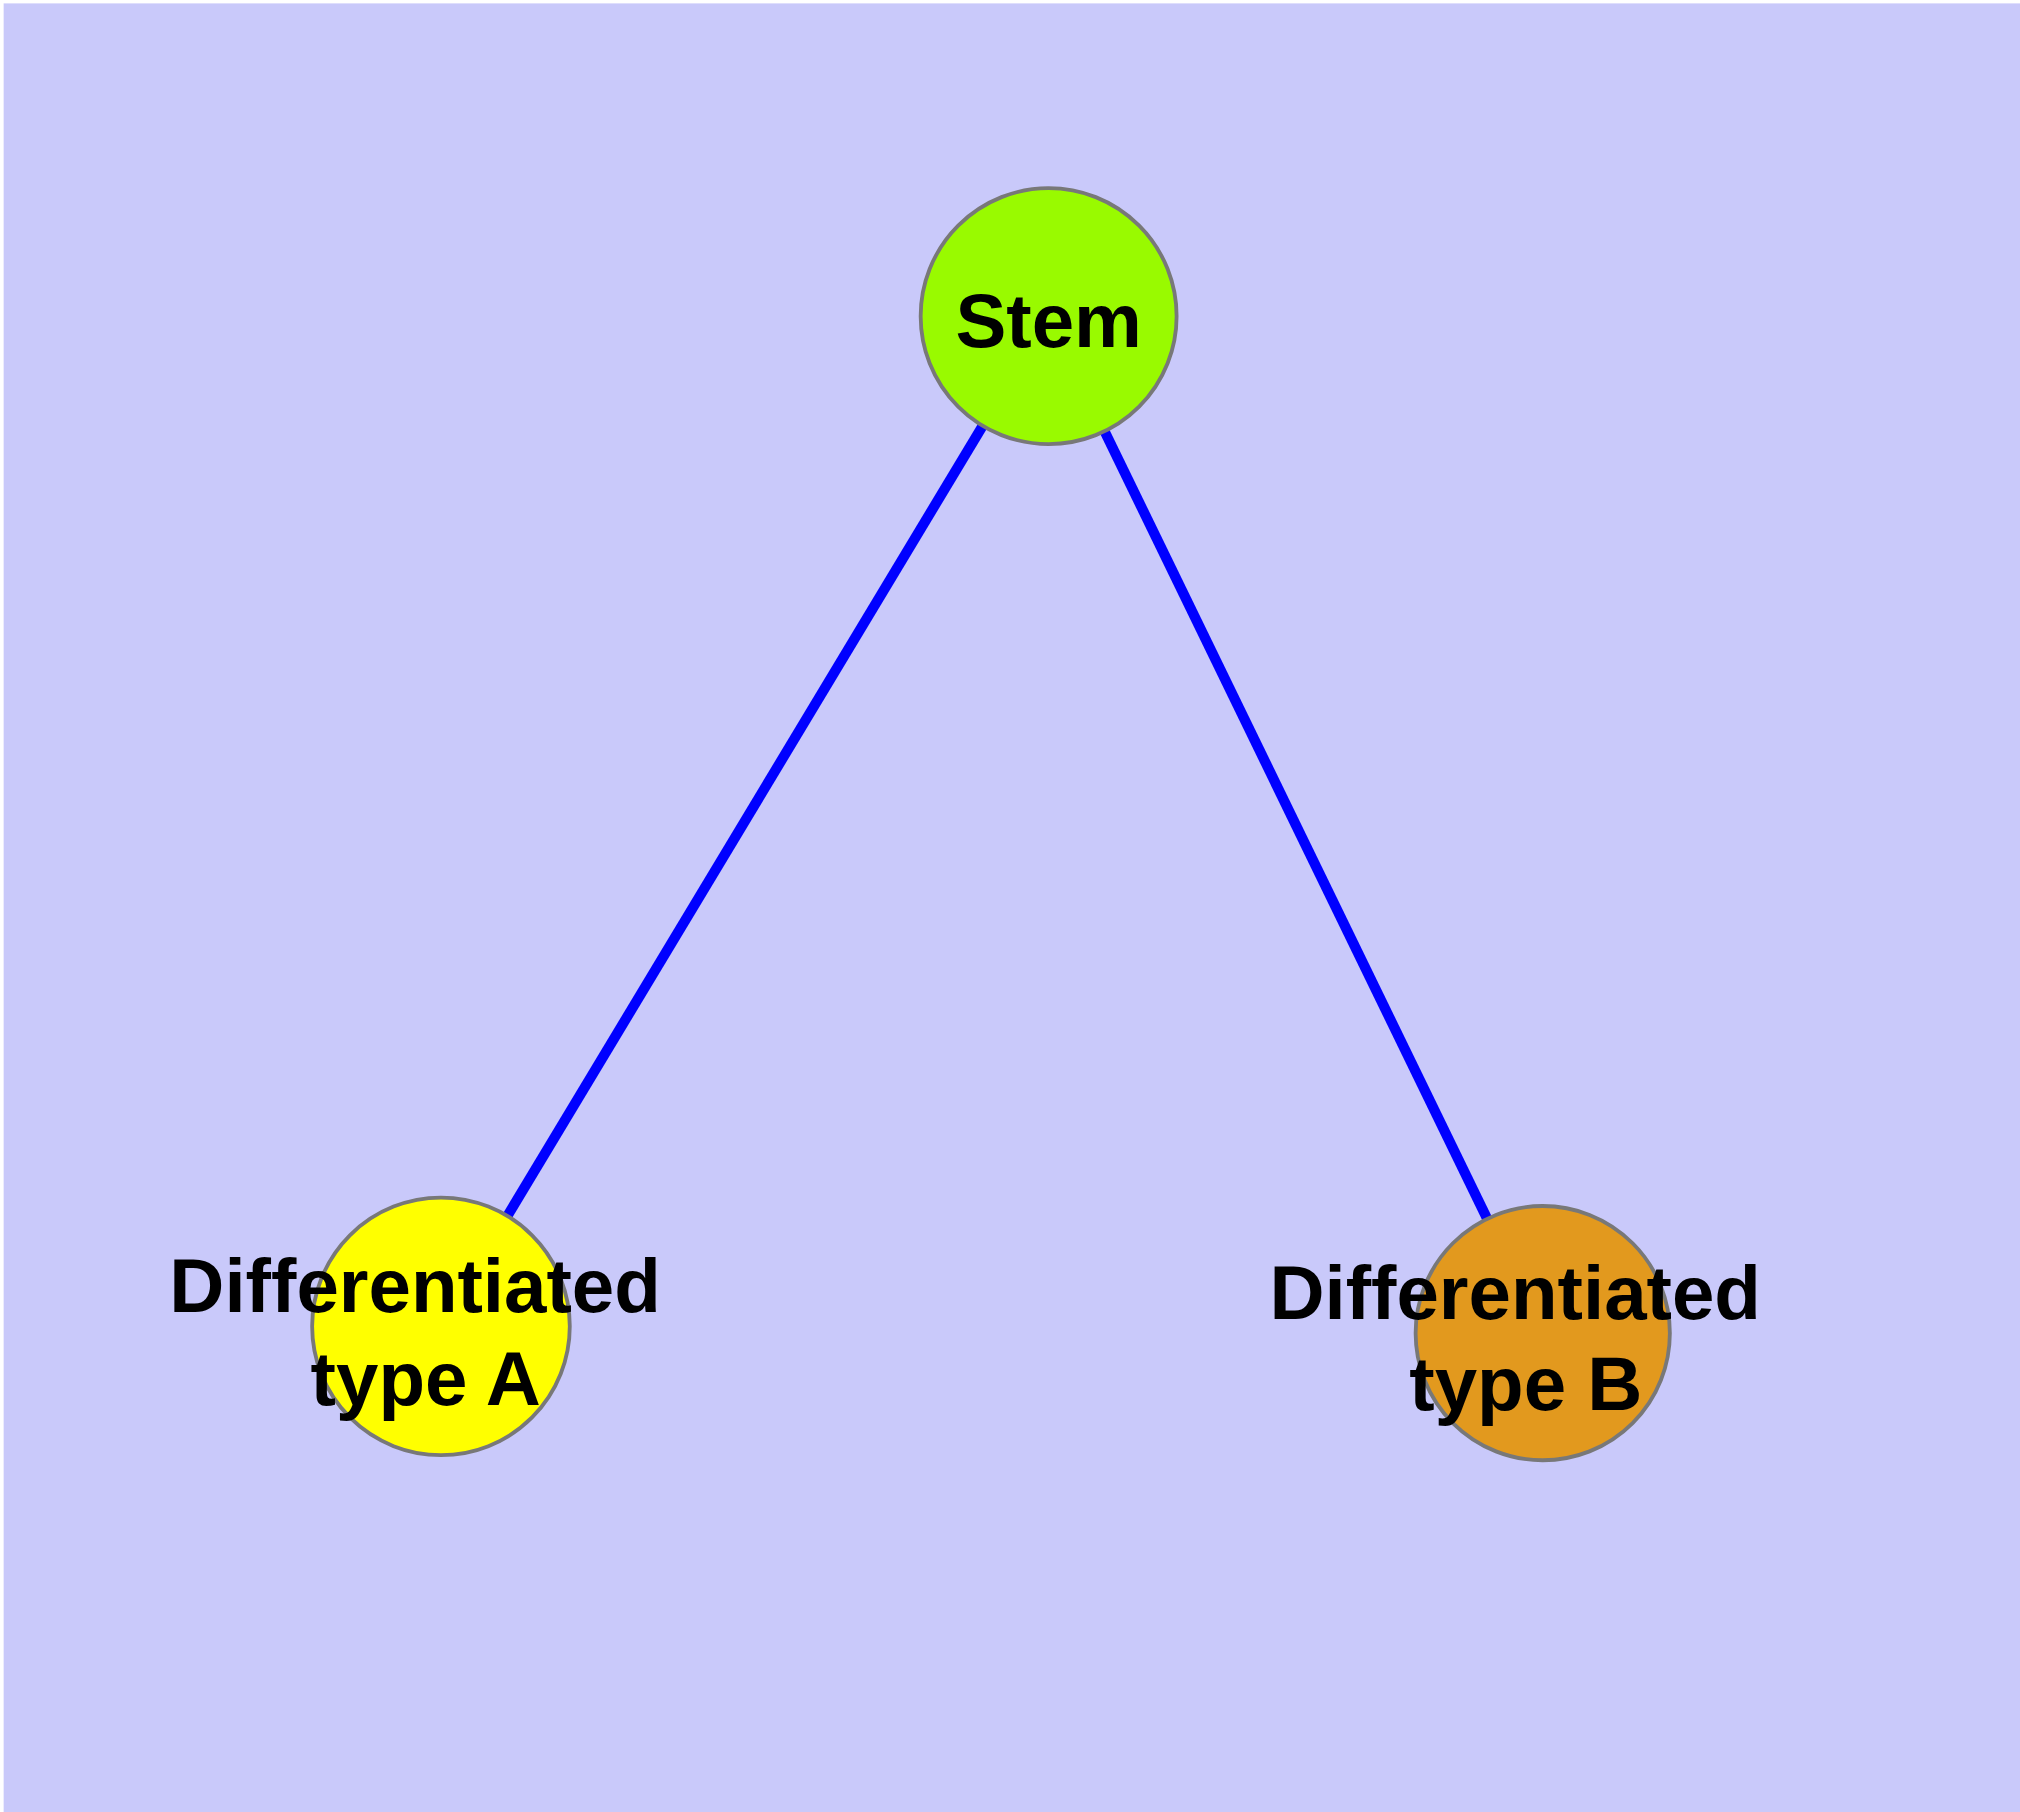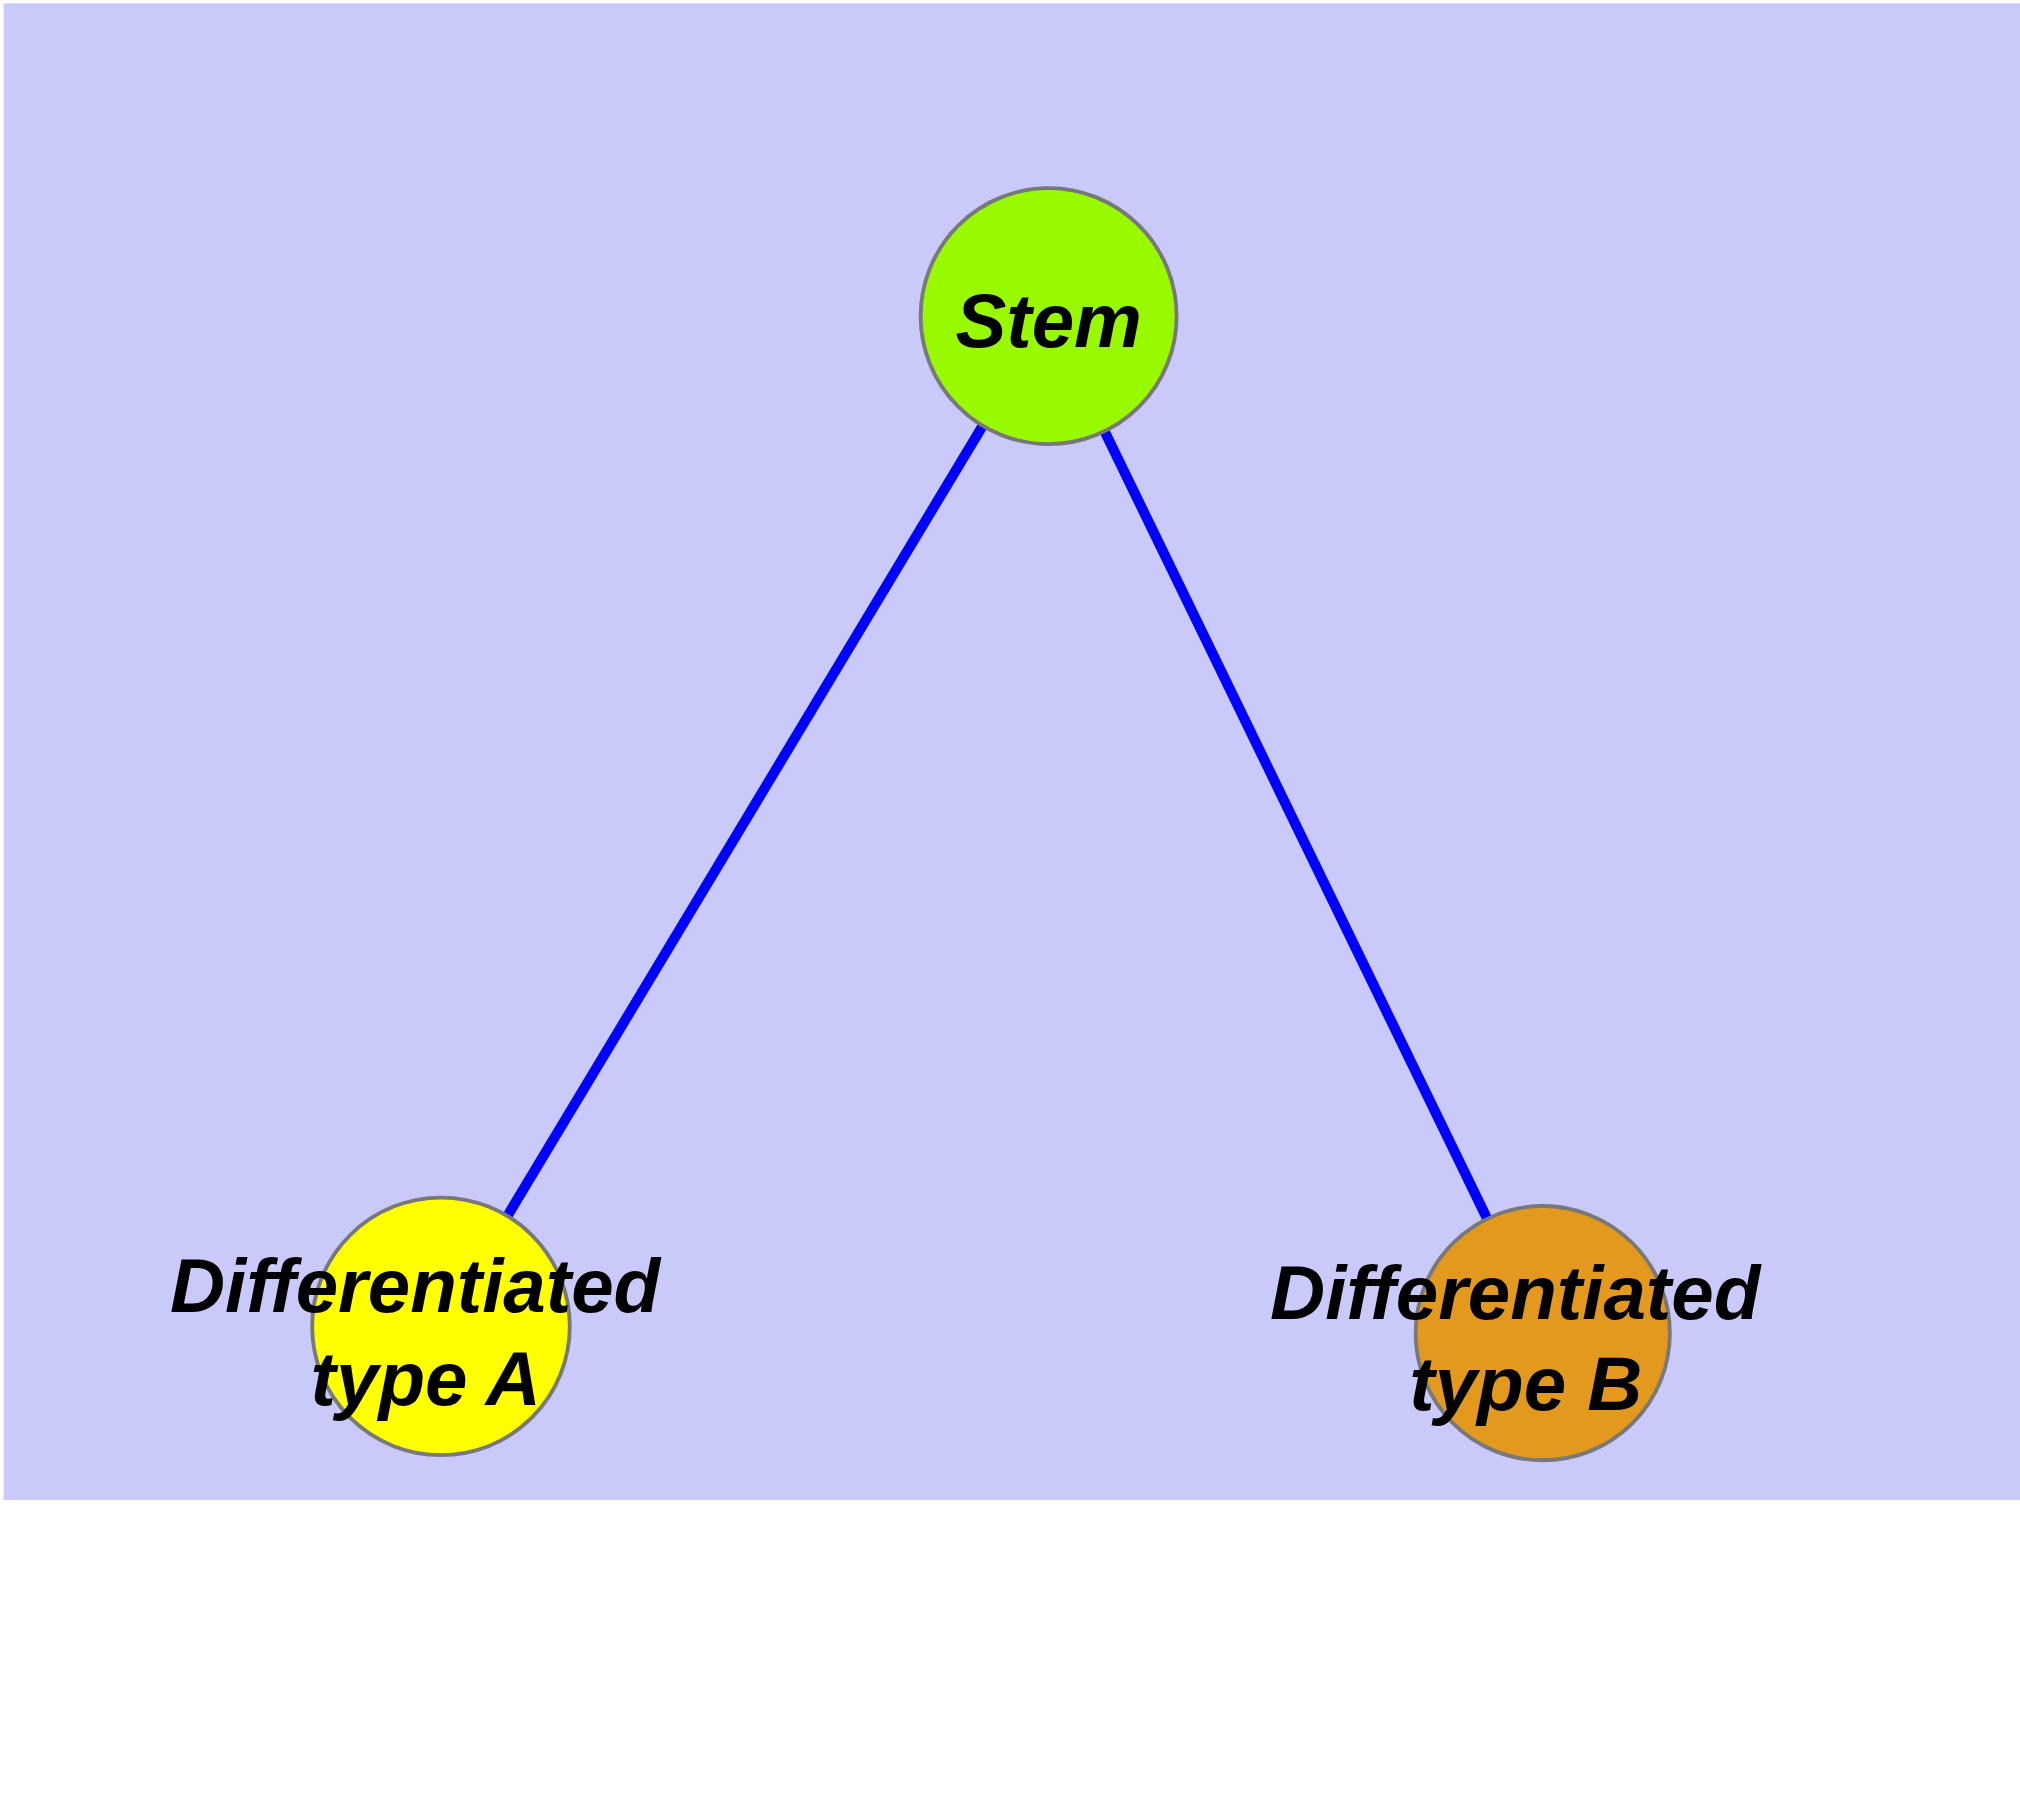--- a/index.html
+++ b/index.html
@@ -4,23 +4,22 @@
 <style>
   html, body {
     margin: 0;
     padding: 0;
     background: #ffffff;
     font-family: "Liberation Sans", sans-serif;
   }
   .canvas {
     position: relative;
     width: 2021px;
-    height: 1500px;
+    height: 1812px;
     overflow: hidden;
-    font-style: italic;
   }
   .canvas svg {
     display: block;
     width: 2021px;
     height: 1812px;
   }
   .node-label {
     font-family: "Liberation Sans", sans-serif;
     font-weight: bold;
     font-size: 90px;

